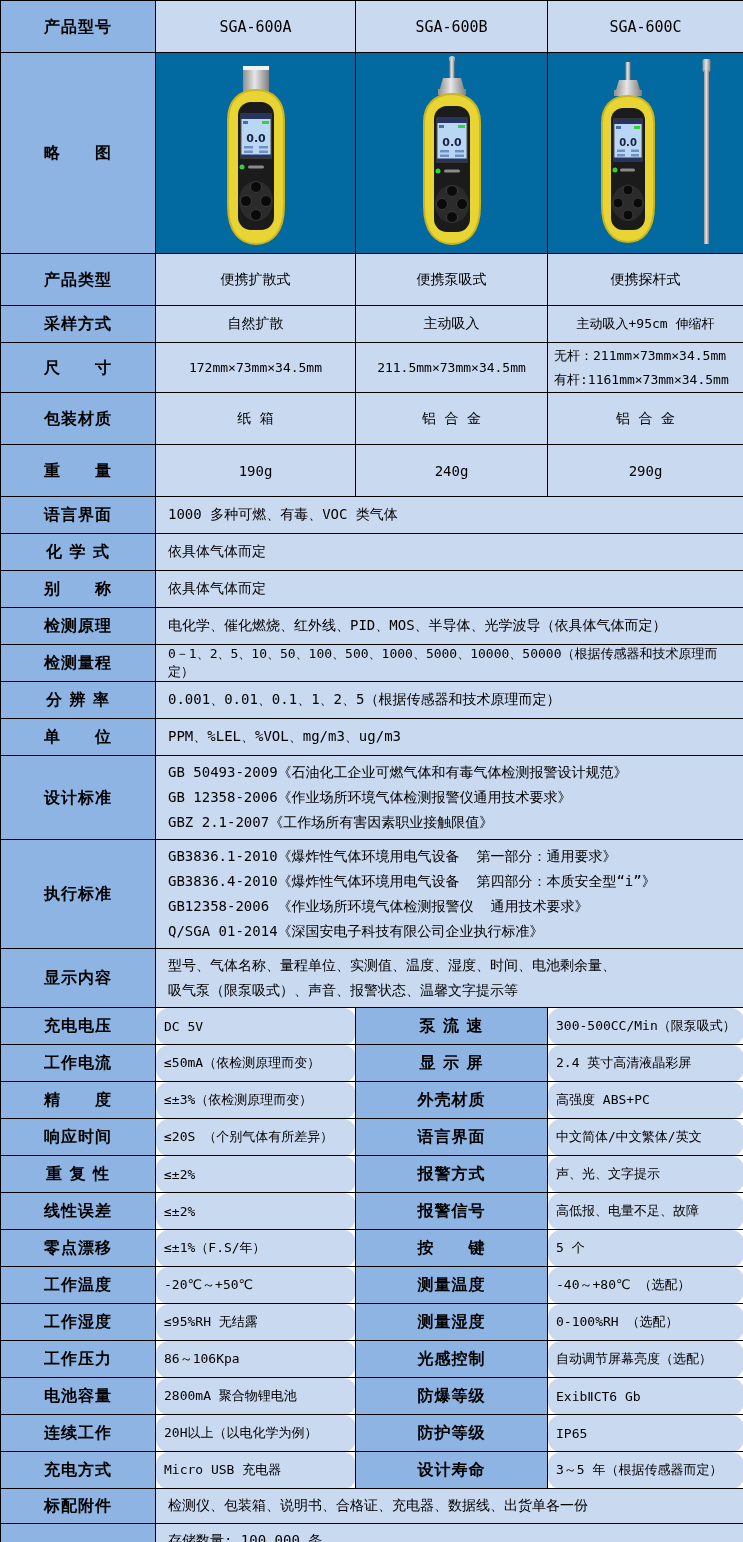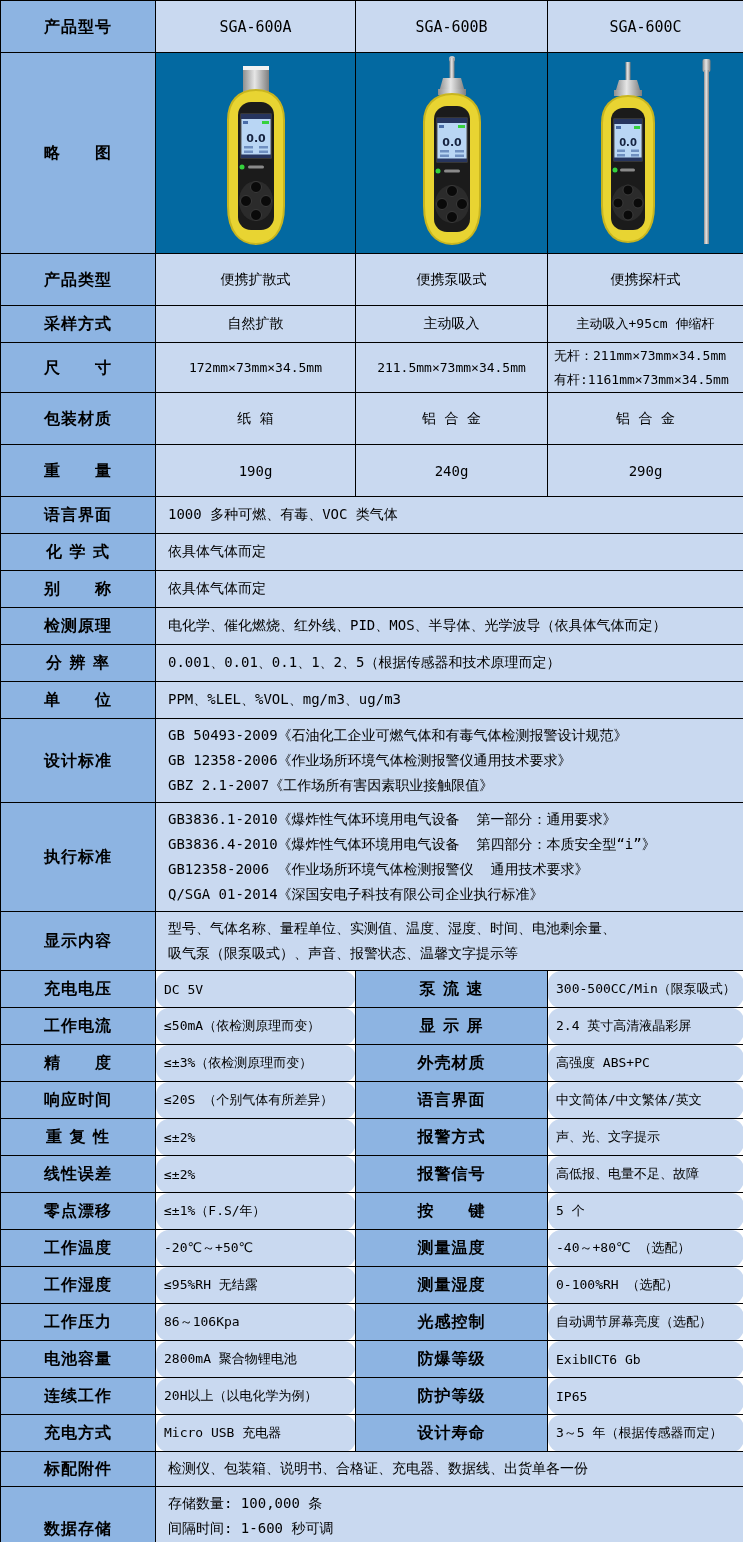--- a/index.html
+++ b/index.html
@@ -233,20 +233,24 @@
   </tr>
   <tr class="h37">
     <td class="lbl">别　　称</td>
     <td class="val left" colspan="3">依具体气体而定</td>
   </tr>
   <tr class="h37">
     <td class="lbl">检测原理</td>
     <td class="val left" colspan="3">电化学、催化燃烧、红外线、PID、MOS、半导体、光学波导（依具体气体而定）</td>
   </tr>
   <tr class="h37">
+    <td class="lbl">检测量程</td>
+    <td class="val left small-cn" colspan="3">0－1、2、5、10、50、100、500、1000、5000、10000、50000（根据传感器和技术原理而定）</td>
+  </tr>
+  <tr class="h37">
     <td class="lbl">分 辨 率</td>
     <td class="val left" colspan="3">0.001、0.01、0.1、1、2、5（根据传感器和技术原理而定）</td>
   </tr>
   <tr class="h37">
     <td class="lbl">单　　位</td>
     <td class="val left" colspan="3">PPM、%LEL、%VOL、mg/m3、ug/m3</td>
   </tr>
   <tr class="h77">
     <td class="lbl">设计标准</td>
     <td class="val left multi" colspan="3">GB 50493-2009《石油化工企业可燃气体和有毒气体检测报警设计规范》

